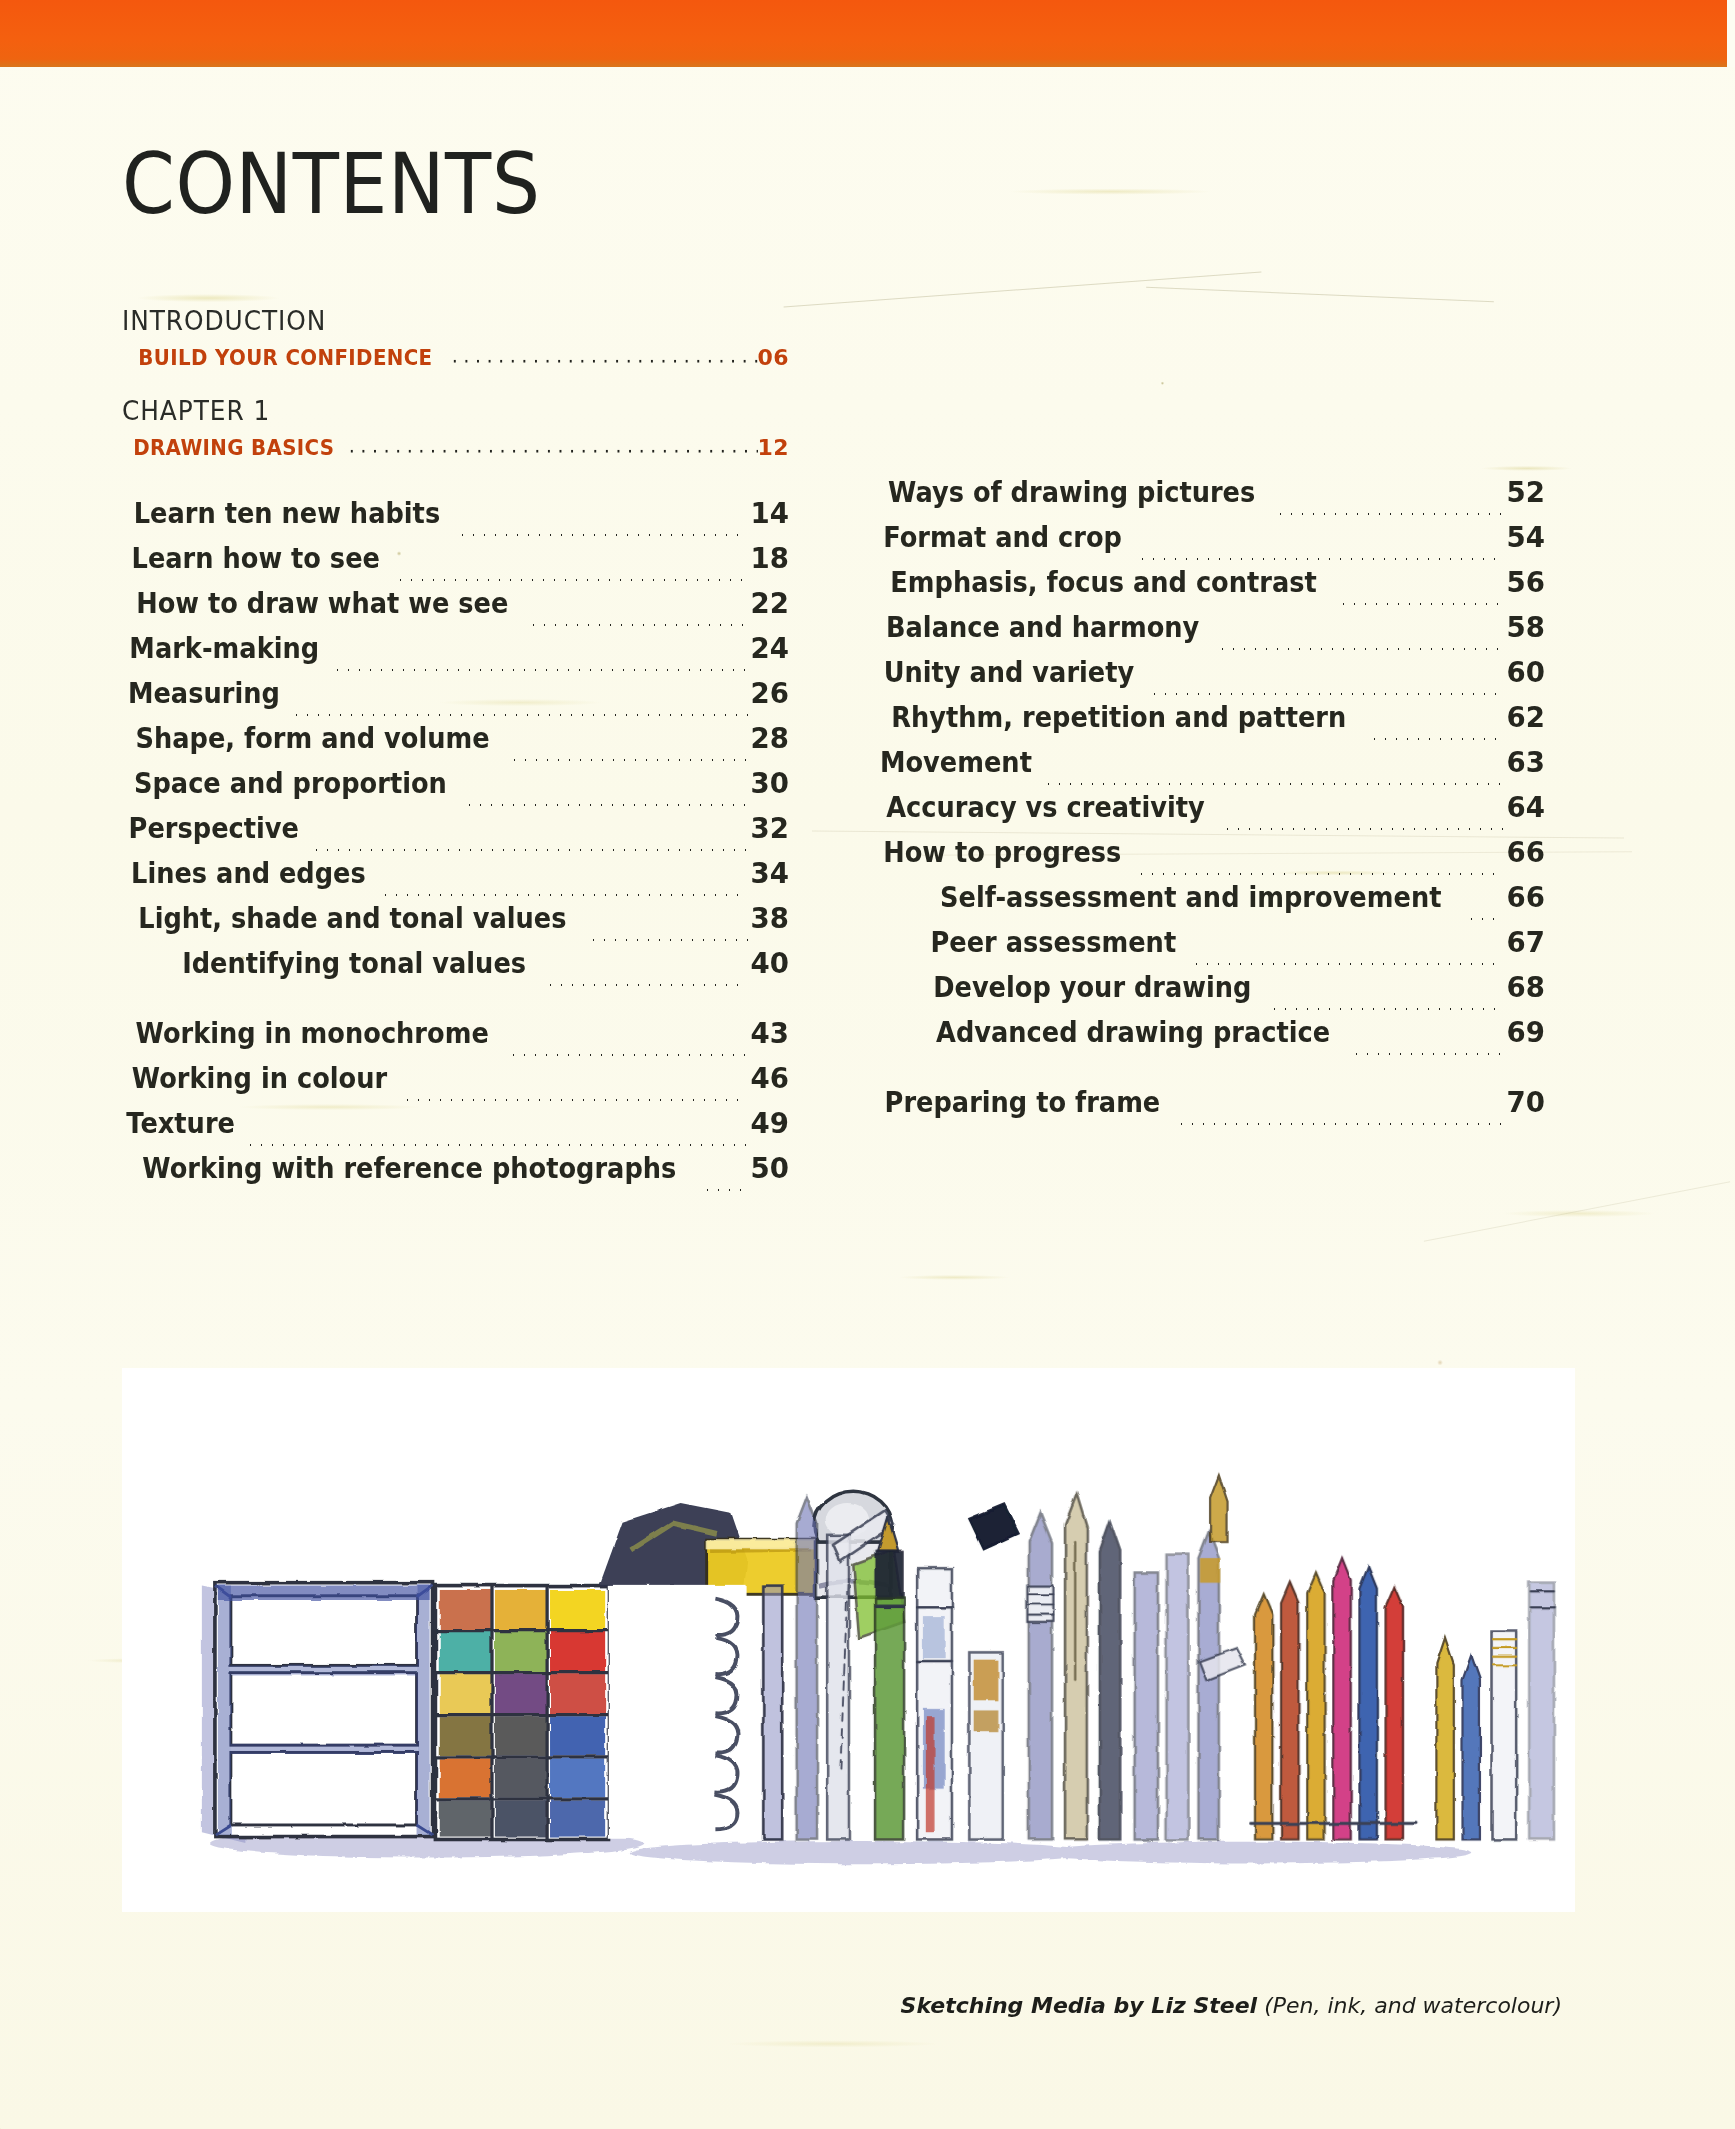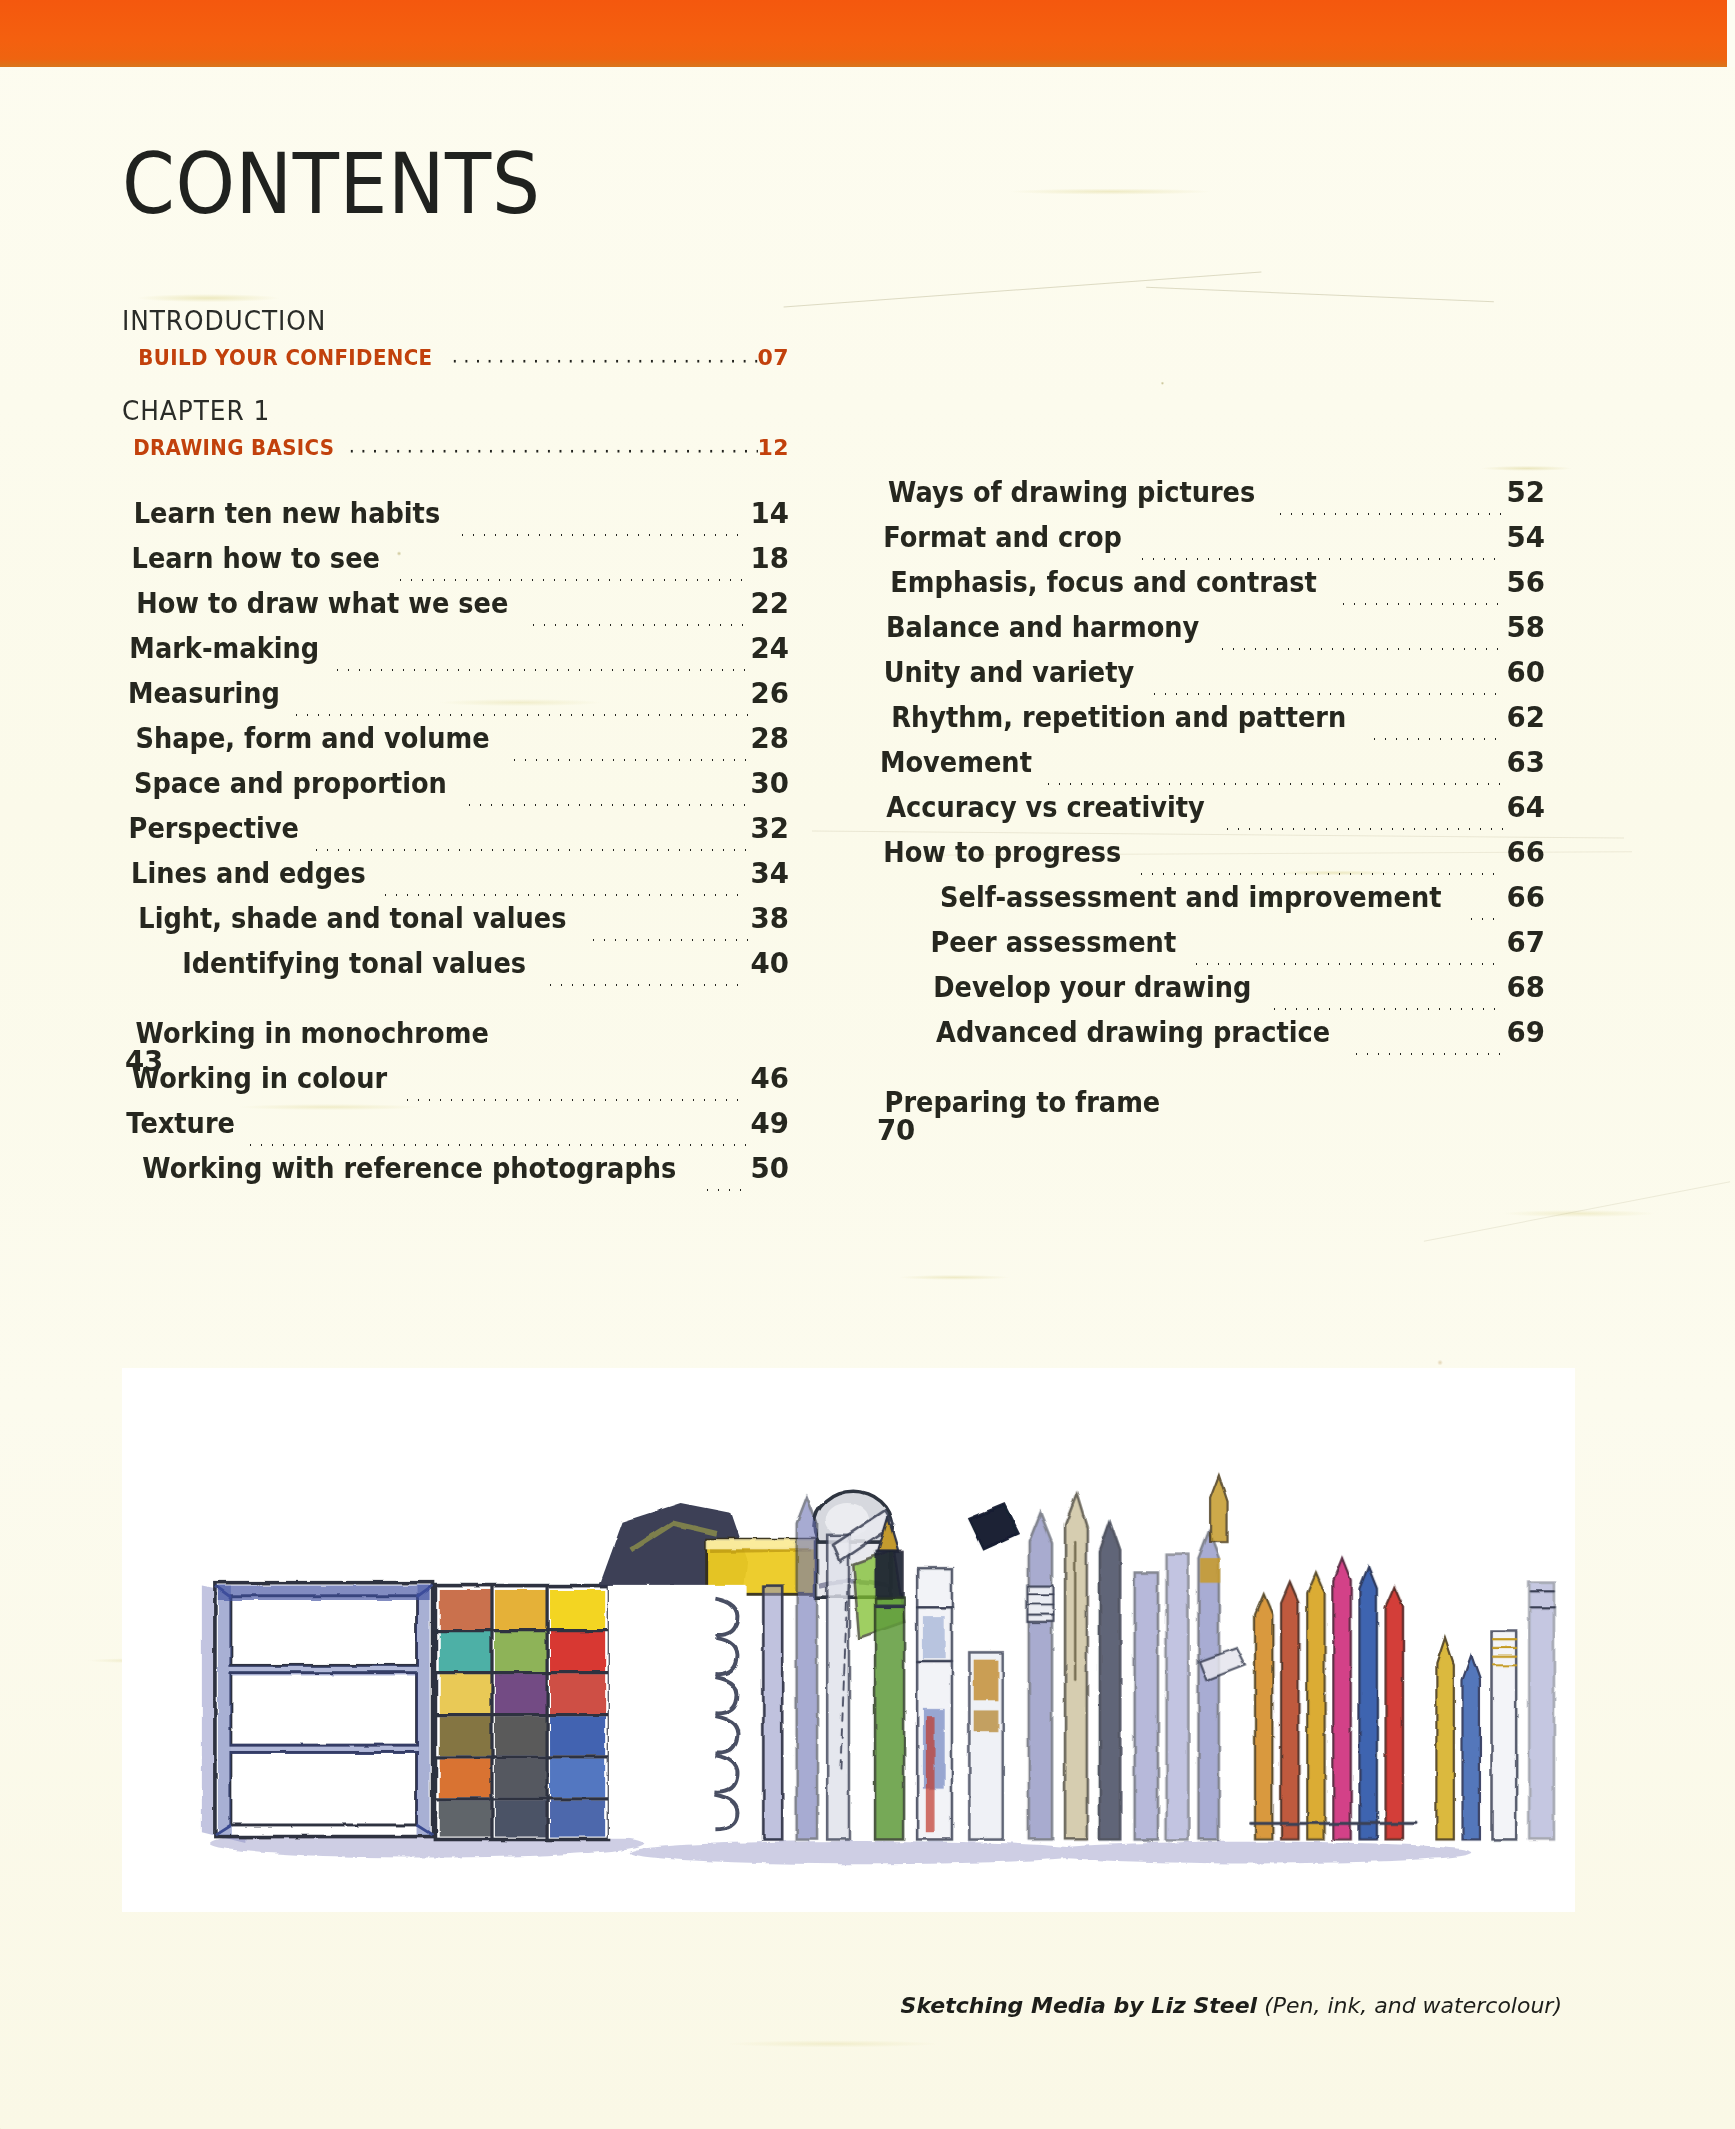--- a/index.html
+++ b/index.html
@@ -152,21 +152,21 @@
     transform: scaleX(.93);
     transform-origin: left baseline;
     padding-right: 5.8px;
   }
   .entry .e-page {
     white-space: nowrap;
     flex: 0 0 auto;
     padding-left: 2.9px;
   }
   .entry.indent { padding-left: 47px; }
-  .entry.gap-before { margin-top: 25px; flex-direction: column; }
+  .entry.gap-before { margin-top: 25px; }
 
   
   #illustration-panel {
     position: absolute;
     left: 122px;
     top: 1368px;
     width: 1453px;
     height: 544px;
     background: #ffffff;
     overflow: hidden;
@@ -203,21 +203,21 @@
   <div id="orange-band"></div>
   <div id="band-right-edge"></div>
 
   <div id="contents-title">CONTENTS</div>
 
   <div class="section-block" id="intro-block">
     <div class="kicker">INTRODUCTION</div>
     <div class="section-line">
       <span class="s-label">BUILD YOUR CONFIDENCE</span>
       <span class="leader"></span>
-      <span class="s-page">07</span>
+      <span class="s-page">06</span>
     </div>
   </div>
 
   <div class="section-block" id="chapter-block">
     <div class="kicker">CHAPTER 1</div>
     <div class="section-line">
       <span class="s-label">DRAWING BASICS</span>
       <span class="leader"></span>
       <span class="s-page">12</span>
     </div>

